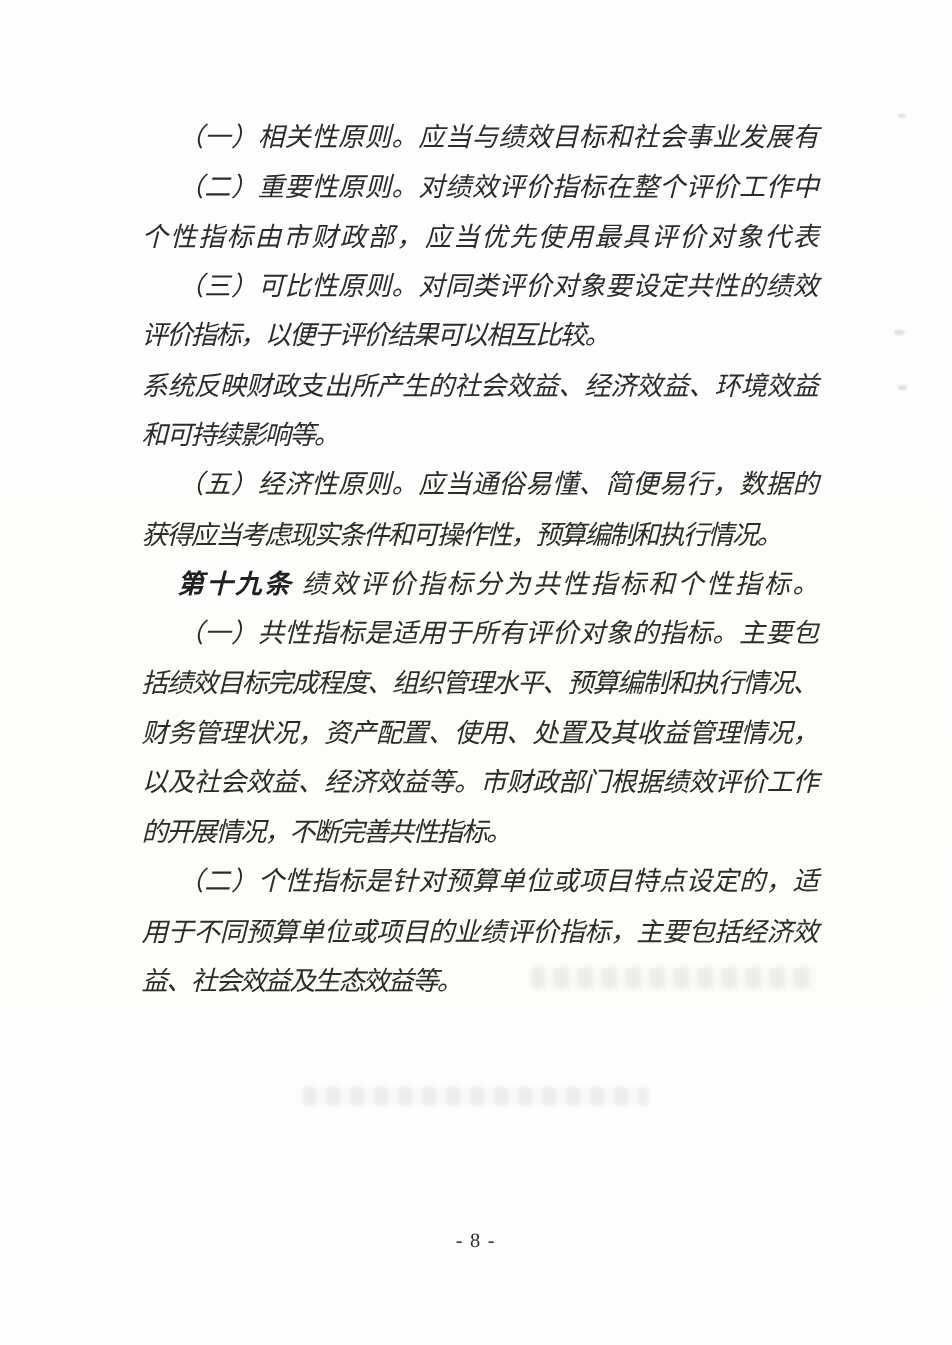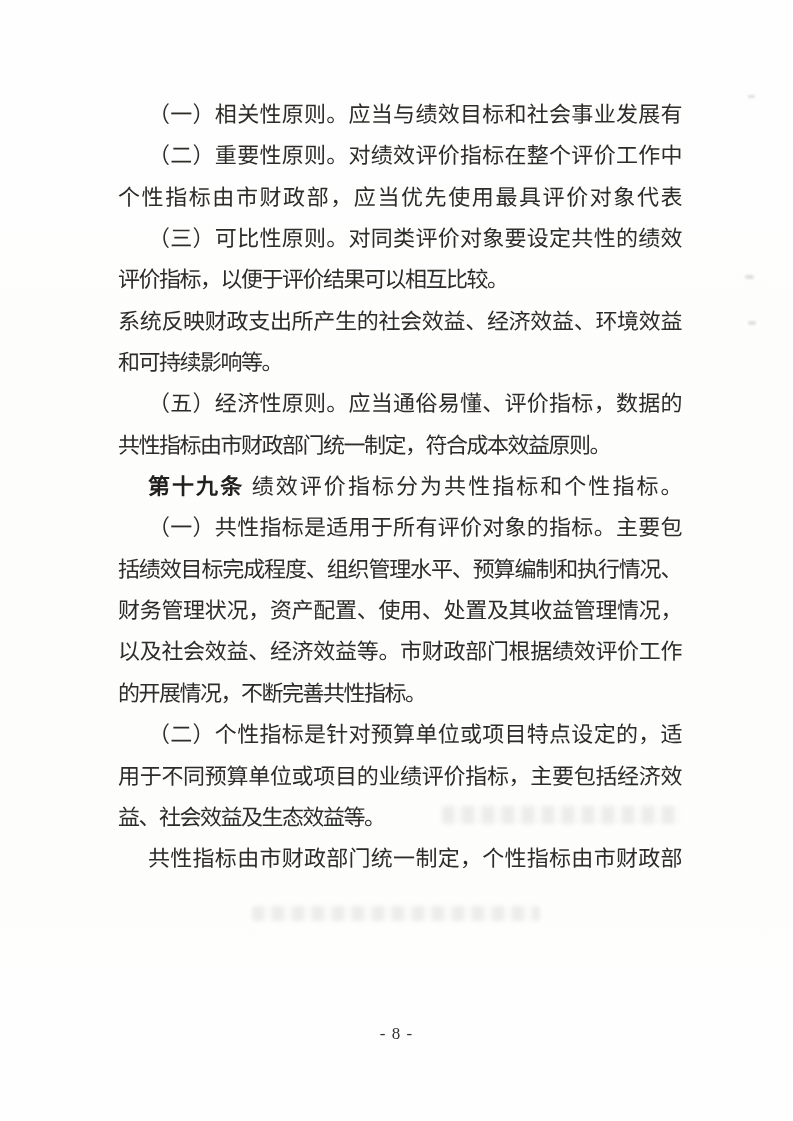--- a/index.html
+++ b/index.html
@@ -26,20 +26,21 @@
     width: 563px;
     color: #2e2c29;
     font-size: 22px;
     letter-spacing: -1.5px;
   }
   .line {
     height: 41.35px;
     line-height: 41.35px;
     text-align: left;
     white-space: normal;
+    font-style: italic;
   }
   .line.just {
     text-align: justify;
     text-align-last: justify;
   }
   .line.ind {
     text-indent: 30px;
   }
   .bold {
     font-weight: bold;
@@ -78,32 +79,31 @@
 <div class="page">
 
   <div class="text-block">
       <div class="line just ind"><span>（一）相关性原则。应当与绩效目标和社会事业发展有</span></div>
       <div class="line just ind"><span>（二）重要性原则。对绩效评价指标在整个评价工作中</span></div>
       <div class="line just"><span>个性指标由市财政部，应当优先使用最具评价对象代表</span></div>
       <div class="line just ind"><span>（三）可比性原则。对同类评价对象要设定共性的绩效</span></div>
       <div class="line"><span>评价指标，以便于评价结果可以相互比较。</span></div>
       <div class="line just"><span>系统反映财政支出所产生的社会效益、经济效益、环境效益</span></div>
       <div class="line"><span>和可持续影响等。</span></div>
-      <div class="line just ind"><span>（五）经济性原则。应当通俗易懂、评价指标，数据的</span></div>
-      <div class="line"><span>共性指标由市财政部门统一制定，符合成本效益原则。</span></div>
+      <div class="line just ind"><span>（五）经济性原则。应当通俗易懂、简便易行，数据的</span></div>
+      <div class="line"><span>获得应当考虑现实条件和可操作性，预算编制和执行情况。</span></div>
       <div class="line just ind"><span class="bold">第十九条</span><span> 绩效评价指标分为共性指标和个性指标。</span></div>
       <div class="line just ind"><span>（一）共性指标是适用于所有评价对象的指标。主要包</span></div>
       <div class="line just"><span>括绩效目标完成程度、组织管理水平、预算编制和执行情况、</span></div>
       <div class="line just"><span>财务管理状况，资产配置、使用、处置及其收益管理情况，</span></div>
       <div class="line just"><span>以及社会效益、经济效益等。市财政部门根据绩效评价工作</span></div>
       <div class="line"><span>的开展情况，不断完善共性指标。</span></div>
       <div class="line just ind"><span>（二）个性指标是针对预算单位或项目特点设定的，适</span></div>
       <div class="line just"><span>用于不同预算单位或项目的业绩评价指标，主要包括经济效</span></div>
       <div class="line"><span>益、社会效益及生态效益等。</span></div>
-      <div class="line just ind"><span>共性指标由市财政部门统一制定，个性指标由市财政部</span></div>
     </div>
 
   <div class="footer">- 8 -</div>
 
   <div id="artifacts-layer">
       <div class="speck" style="left: 748px; top: 95px; width: 7px; height: 3px;"></div>
       <div class="speck" style="left: 745px; top: 275px; width: 9px; height: 4px;"></div>
       <div class="speck" style="left: 748px; top: 321px; width: 8px; height: 4px;"></div>
       <div class="ghost" style="left: 442px; top: 806px; width: 238px; height: 18px;"></div>
       <div class="ghost" style="left: 252px; top: 906px; width: 288px; height: 15px;"></div>

